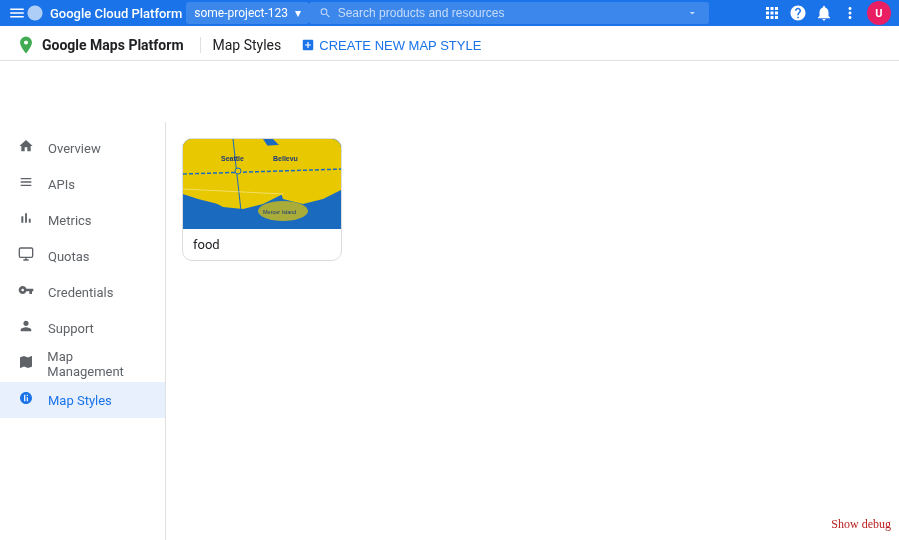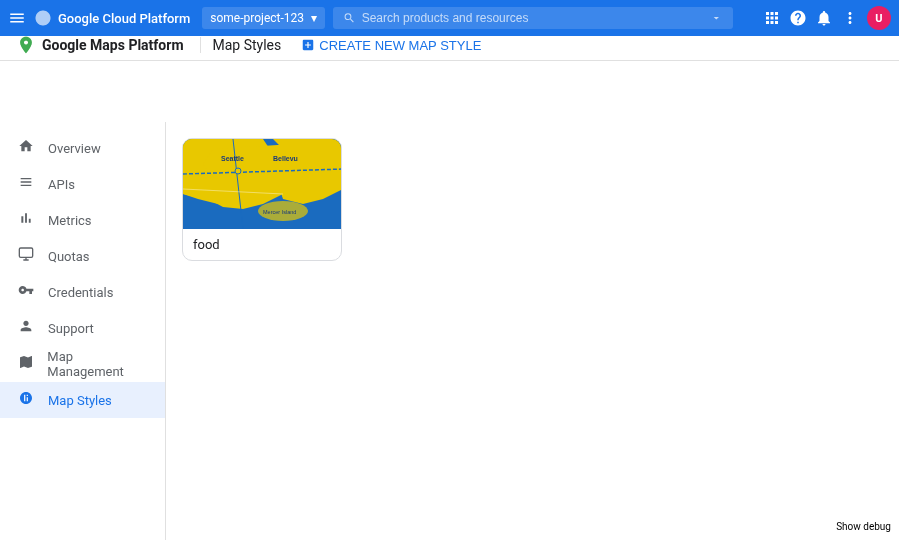--- a/index.html
+++ b/index.html
@@ -3,24 +3,23 @@
   <meta charset="utf-8">
   <style>
     * { box-sizing: border-box; margin: 0; padding: 0; }
     body { font-family: 'Google Sans', Roboto, Arial, sans-serif; font-size: 13px; background: #fff; color: #202124; overflow: hidden; width: 899px; height: 540px; }
 
     
     .top-bar {
       display: flex;
       align-items: center;
       background: #1a73e8;
-      height: 36px;
+      height: 26px;
       padding: 0 8px;
       color: #fff;
-      gap: 8px;
       position: fixed;
       top: 0; left: 0; right: 0;
       z-index: 100;
     }
     .top-bar-menu-icon { cursor: pointer; font-size: 18px; display: flex; align-items: center; }
     .top-bar-logo { display: flex; align-items: center; gap: 6px; }
     .top-bar-logo-text { font-size: 13px; font-weight: 500; color: #fff; white-space: nowrap; }
     .top-bar-project { background: rgba(255,255,255,0.15); border-radius: 3px; padding: 4px 8px; font-size: 12px; color: #fff; margin-left: 4px; }
     .search-bar {
       flex: 1;
@@ -157,23 +156,24 @@
     .map-preview svg {
       width: 100%;
       height: 100%;
     }
 
     
     .show-debug {
       position: fixed;
       bottom: 8px;
       right: 8px;
-      font-size: 10px;
-      color: #000000;
+      font-size: 12px;
+      color: #b91c1c;
       cursor: pointer;
+      font-family: Liberation Serif, serif;
     }
   </style>
 </head>
 <body>
 
 <div class="top-bar">
   <span class="top-bar-menu-icon">
     <svg width="18" height="18" viewBox="0 0 24 24" fill="white">
         <path d="M3 18h18v-2H3v2zm0-5h18v-2H3v2zm0-7v2h18V6H3z"></path>
       </svg>

